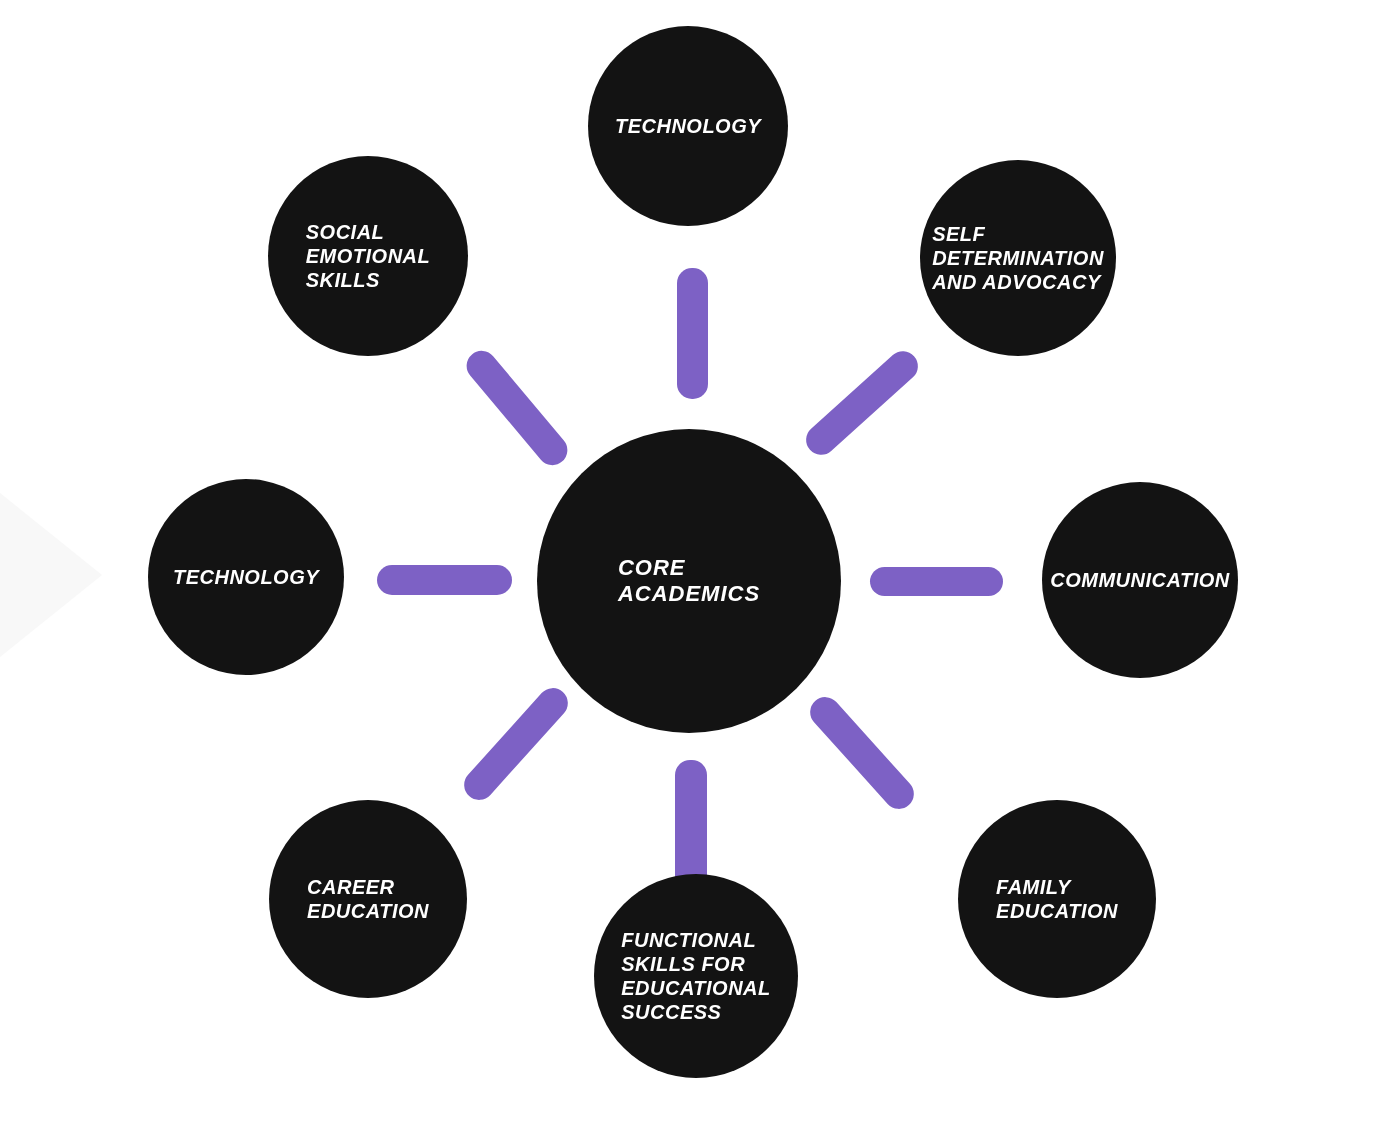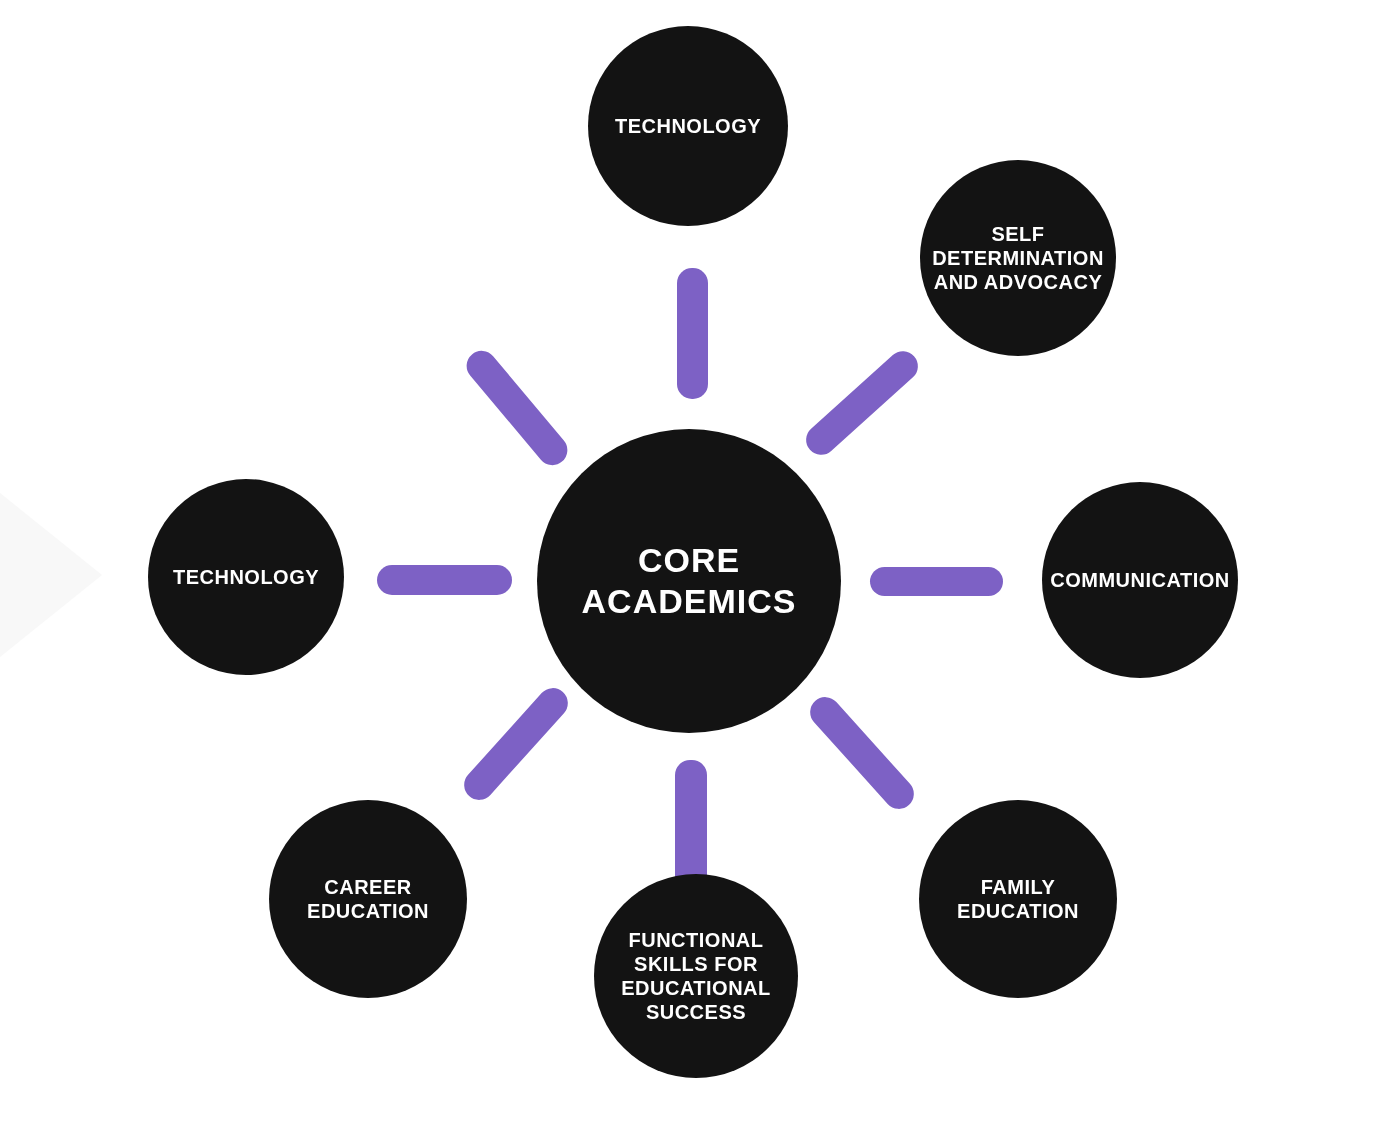--- a/index.html
+++ b/index.html
@@ -45,37 +45,37 @@
   .spoke-bl { left: 446px; top: 729px; width: 140px; height: 30px; transform: rotate(-48deg); }
   .spoke-br { left: 792px; top: 738px; width: 140px; height: 30px; transform: rotate(48deg); }
   
   .node {
     position: absolute;
     background: var(--node-fill);
     border-radius: 50%;
     display: flex;
     align-items: center;
     justify-content: center;
-    text-align: center;
     color: var(--node-text);
+    font-style: italic;
   }
   .node .label {
     white-space: pre-line;
     font-weight: 700;
     font-size: 20px;
     line-height: 1.2;
     letter-spacing: 0.5px;
     padding: 0 4px;
   }
   .hub { left: 537px; top: 429px; width: 304px; height: 304px; }
-  .hub .label { font-size: 34px; line-height: 1.2; letter-spacing: 1px; }
+  .hub .label { font-size: 22px; line-height: 1.2; letter-spacing: 1px; }
   .n-technology { left: 588px; top: 26px;  width: 200px; height: 200px; }
   .n-selfdet    { left: 920px; top: 160px; width: 196px; height: 196px; }
   .n-comm       { left: 1042px; top: 482px; width: 196px; height: 196px; }
-  .n-family     { left: 919px; top: 800px; width: 198px; height: 198px; }
+  .n-family     { left: 958px; top: 800px; width: 198px; height: 198px; }
   .n-functional { left: 594px; top: 874px; width: 204px; height: 204px; }
   .n-career     { left: 269px; top: 800px; width: 198px; height: 198px; }
   .n-audiology  { left: 148px; top: 479px; width: 196px; height: 196px; }
   .n-social     { left: 268px; top: 156px; width: 200px; height: 200px; }
 </style>
 </head>
 <body>
 
 <div class="canvas">
 
@@ -123,14 +123,19 @@
 
   <div class="node n-career">
     <span class="label">CAREER
 EDUCATION</span>
   </div>
 
   <div class="node n-audiology">
     <span class="label">TECHNOLOGY</span>
   </div>
 
+  <div class="node n-social">
+    <span class="label">SOCIAL
+EMOTIONAL
+SKILLS</span>
+  </div>
 
 </div>
 
 </body></html>

